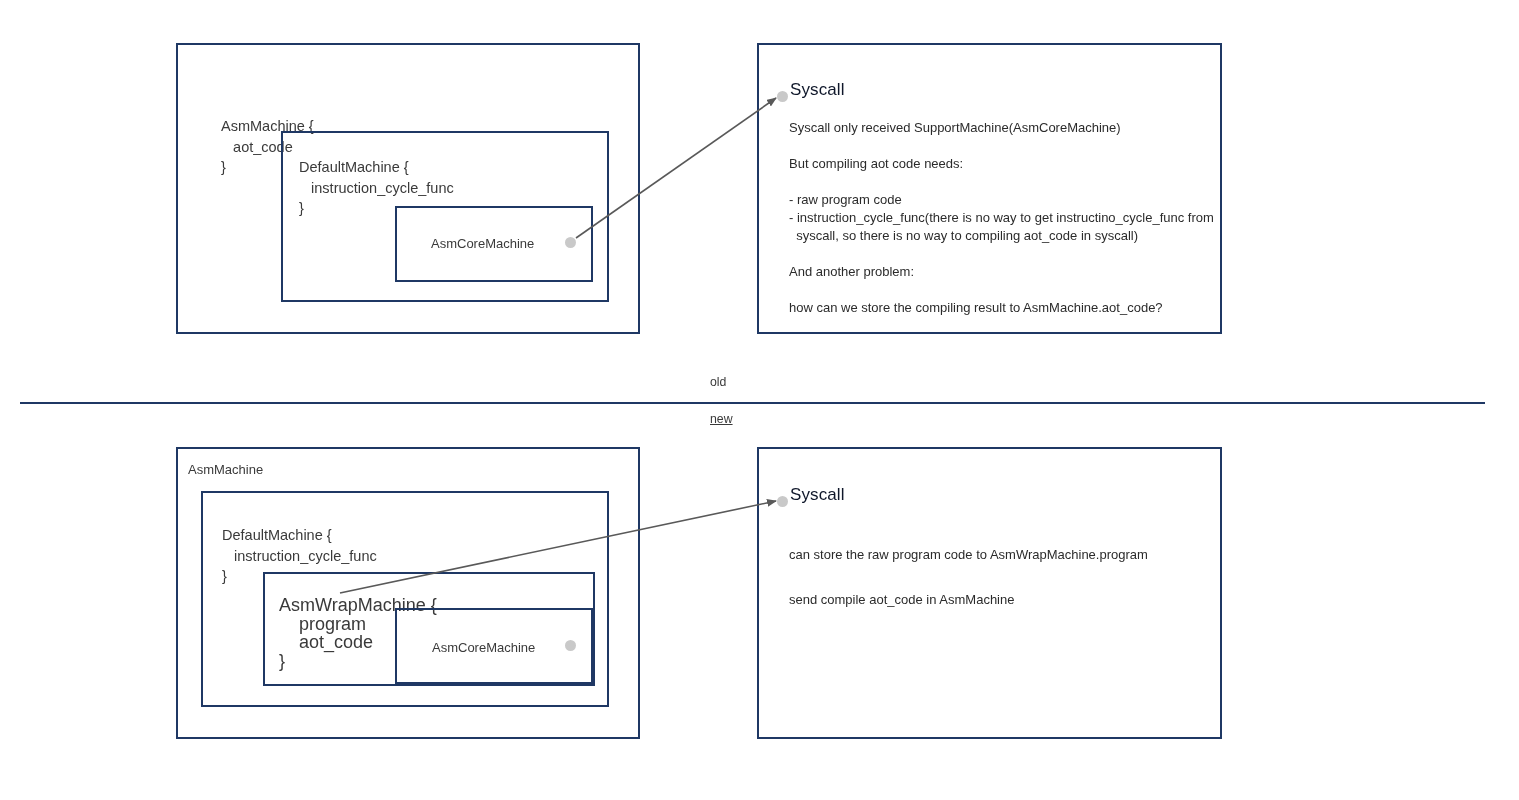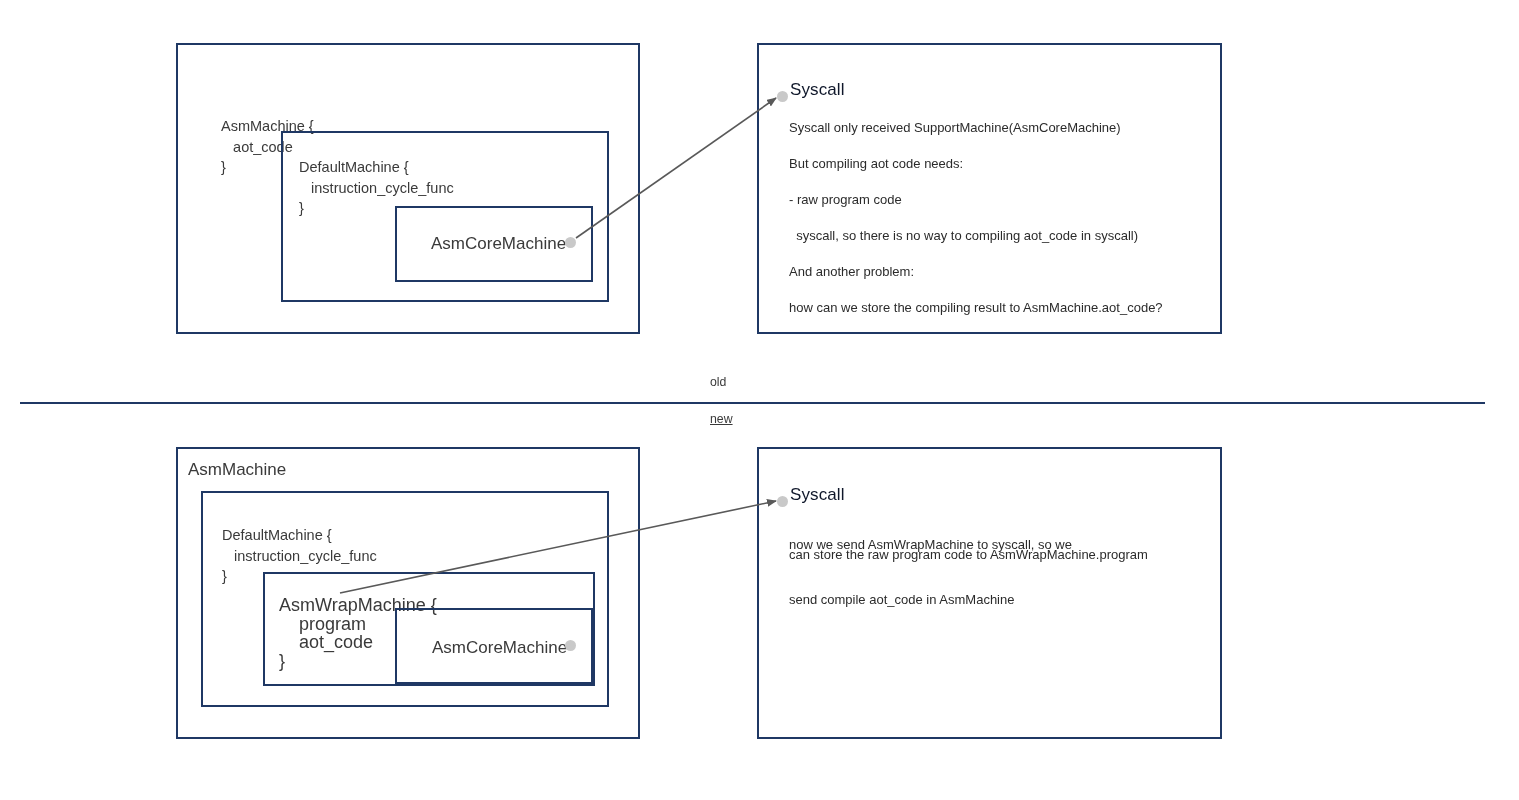--- a/index.html
+++ b/index.html
@@ -51,21 +51,21 @@
   }
   .small-label {
     position: absolute;
     font-size: 12.3px;
     line-height: 15px;
     color: #3a3a3a;
     margin-left: 32px;
   }
   .plain-label {
     position: absolute;
-    font-size: 17px;
+    font-size: 13px;
     line-height: 19px;
     color: #3a3a3a;
   }
 
   
   .divider {
     position: absolute;
     height: 0;
     border-top: 2px solid #1f3864;
   }
@@ -114,20 +114,21 @@
 
   <div class="box" style="left:757px; top:43px; width:465px; height:291px;"></div>
 
   <div class="panel-title" style="left:790px; top:76px;">Syscall</div>
 
   <div class="dot" style="left:777px; top:91px;"></div>
 
   <div class="body-text" style="left:789px; top:119px;">Syscall only received SupportMachine(AsmCoreMachine)</div>
   <div class="body-text" style="left:789px; top:155px;">But compiling aot code needs:</div>
   <div class="body-text" style="left:789px; top:191px;text-align:center;">- raw program code</div>
+  <div class="body-text" style="left:789px; top:209px;">- instruction_cycle_func(there is no way to get instructino_cycle_func from</div>
   <div class="body-text" style="left:789px; top:227px;">  syscall, so there is no way to compiling aot_code in syscall)</div>
   <div class="body-text" style="left:789px; top:263px;">And another problem:</div>
   <div class="body-text" style="left:789px; top:299px;">how can we store the compiling result to AsmMachine.aot_code?</div>
 
   <div class="small-label" style="left:678px; top:375px;">old</div>
 
   <div class="divider" style="left:20px; top:402px; width:1465px;"></div>
 
   <div class="small-label" style="left:678px; top:412px;text-decoration:underline;">new</div>
 
@@ -153,21 +154,20 @@
   <div class="plain-label" style="left:432px; top:638px;">AsmCoreMachine</div>
 
   <div class="dot" style="left:565px; top:640px;"></div>
 
   <div class="box" style="left:757px; top:447px; width:465px; height:292px;"></div>
 
   <div class="panel-title" style="left:790px; top:481px;">Syscall</div>
 
   <div class="dot" style="left:777px; top:496px;"></div>
 
-  <div class="body-text" style="left:789px; top:536px;">now we send AsmWrapMachine to syscall, so we</div>
   <div class="body-text" style="left:789px; top:546px;">can store the raw program code to AsmWrapMachine.program</div>
   <div class="body-text" style="left:789px; top:591px;">send compile aot_code in AsmMachine</div>
 
   <svg id="connectors" viewBox="0 0 1519 800" xmlns="http://www.w3.org/2000/svg">
     <defs>
       <marker id="arrowhead-old" markerWidth="10" markerHeight="8" refX="9" refY="4" orient="auto" markerUnits="userSpaceOnUse">
         <path d="M0,0 L10,4 L0,8 Z" fill="#595959"></path>
       </marker>
       <marker id="arrowhead-new" markerWidth="10" markerHeight="8" refX="9" refY="4" orient="auto" markerUnits="userSpaceOnUse">
         <path d="M0,0 L10,4 L0,8 Z" fill="#595959"></path>

